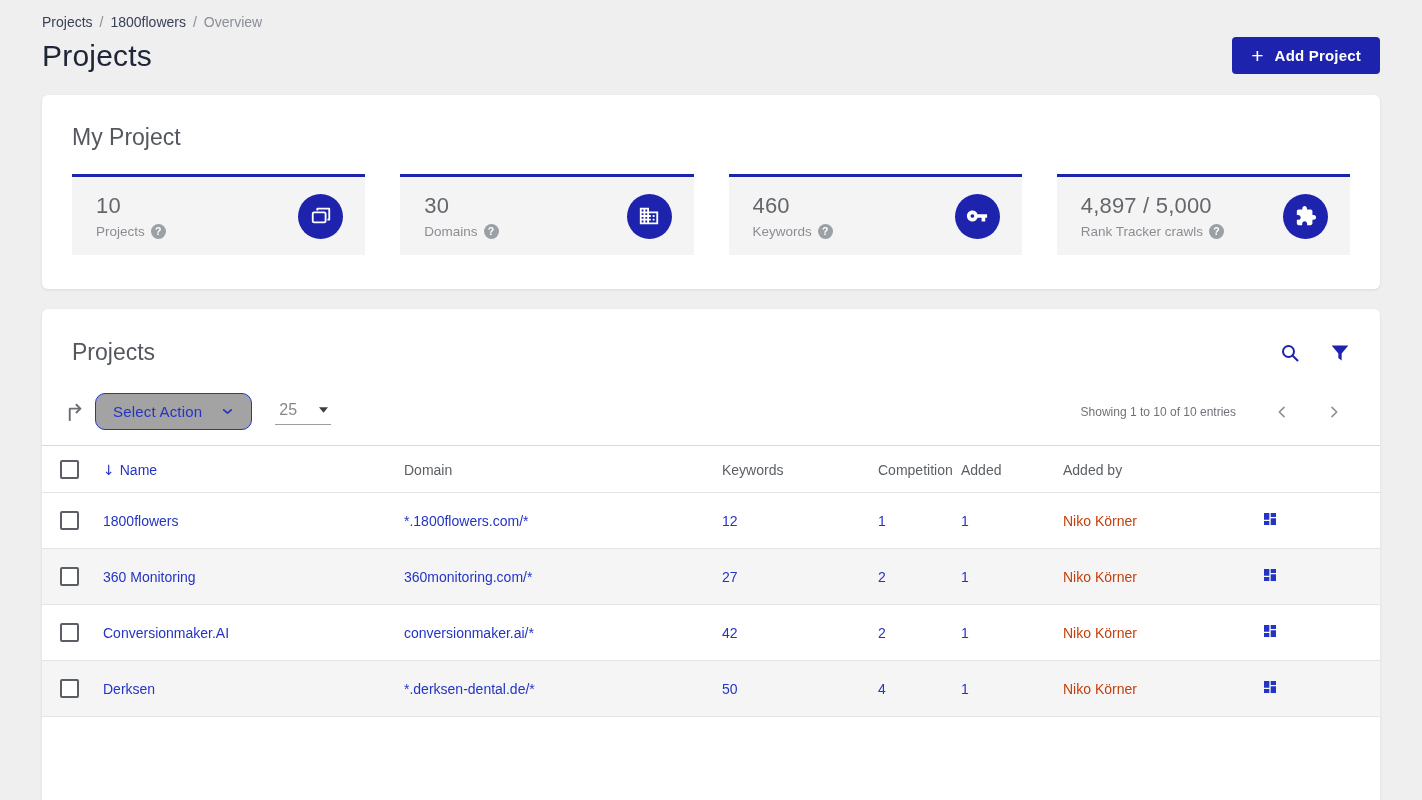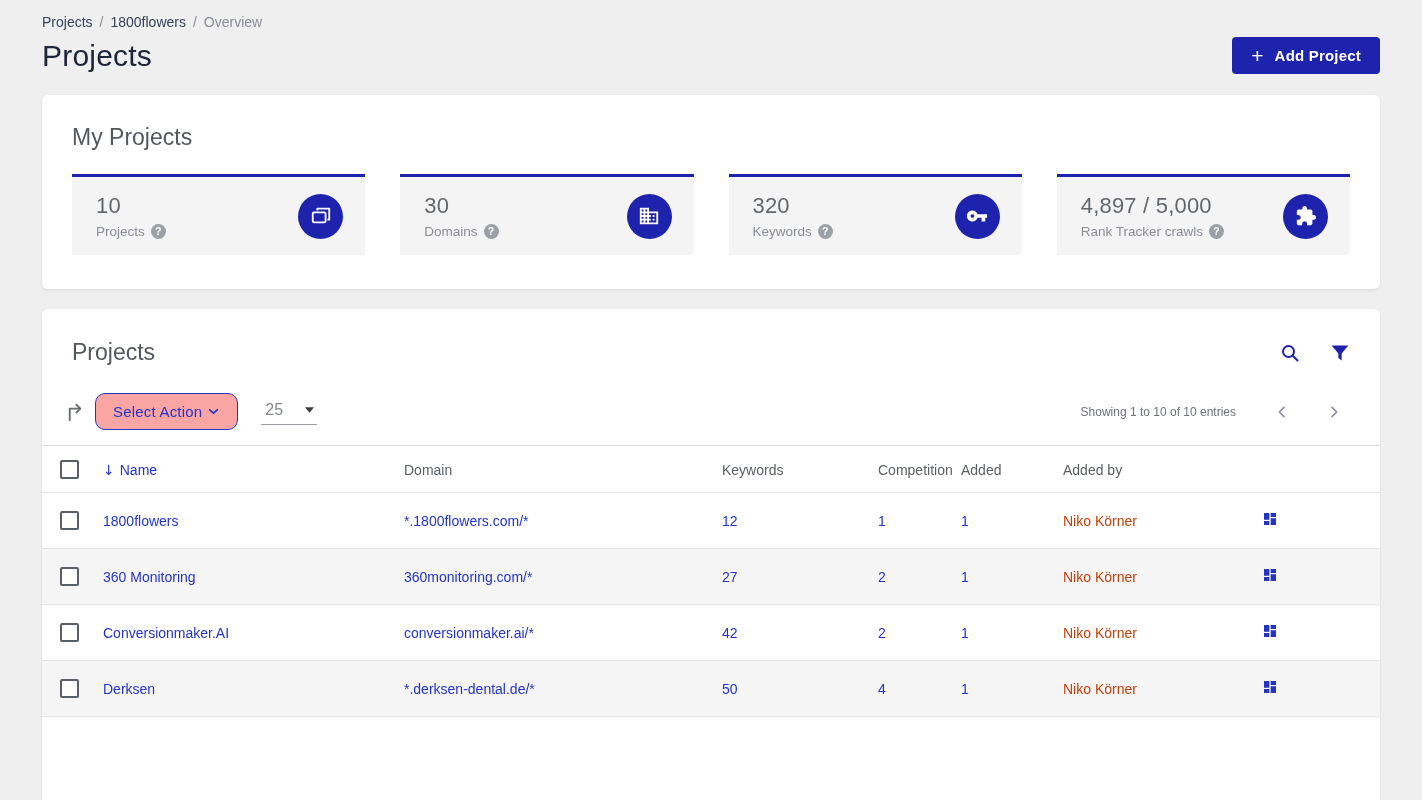--- a/index.html
+++ b/index.html
@@ -54,24 +54,24 @@
   .card.table-card { margin-top:20px; min-height:520px; }
   .table-card-head { display:flex; justify-content:space-between; align-items:center; padding:30px 30px 0; }
   .head-icons { display:flex; gap:30px; align-items:center; color:var(--primary,#1e23ad); }
   .head-icons svg { width:20px; height:20px; cursor:pointer; display:block; }
 
   
   .toolbar { display:flex; align-items:center; margin:27px 30px 0 22px; }
   .icon-forward { color:#6b6f75; cursor:pointer; display:flex; }
   .icon-forward svg { width:23px; height:23px; }
   .btn-select-action {
-    margin-left:8px; background:#fca5a5; color:var(--link,#2434c5);
+    margin-left:8px; background:#a3a3a3; color:var(--link,#2434c5);
     border:1.5px solid var(--link,#2434c5); border-radius:10px;
     font-family:inherit; font-size:15px; font-weight:500; letter-spacing:.2px;
-    padding:9px 17px; display:flex; align-items:center; gap:5px; cursor:pointer;
+    padding:9px 17px; display:flex; align-items:center; gap:19px; cursor:pointer;
   }
   .btn-select-action svg { width:13px; height:13px; }
   .page-size {
     margin-left:23px; width:56px; border-bottom:1px solid #9a9ea3; padding:3px 3px 5px 4px;
     display:flex; align-items:center; justify-content:space-between;
     font-size:16px; color:#85898e; cursor:pointer;
   }
   .page-size svg { width:9px; height:6px; }
   .toolbar-spacer { flex:1; }
   .showing-text { font-size:12px; color:#6f7378; }
@@ -117,21 +117,21 @@
 
   <div class="page-header">
     <div class="page-title">Projects</div>
     <button class="btn-primary">
       <span class="plus">+</span>
       <span>Add Project</span>
     </button>
   </div>
 
   <div class="card stats">
-    <div class="card-title">My Projects</div>
+    <div class="card-title">My Project</div>
     <div class="stats-row">
 
       <div class="stat">
         <div>
           <div class="stat-value">10</div>
           <div class="stat-label">
             <span>Projects</span>
             <span class="help-badge">?</span>
           </div>
         </div>
@@ -153,21 +153,21 @@
         </div>
         <div class="stat-icon-circle">
           <svg viewBox="0 0 24 24">
               <path fill="#fff" d="M12 7V3H2v18h20V7H12zM6 19H4v-2h2v2zm0-4H4v-2h2v2zm0-4H4V9h2v2zm0-4H4V5h2v2zm4 12H8v-2h2v2zm0-4H8v-2h2v2zm0-4H8V9h2v2zm0-4H8V5h2v2zm10 12h-8v-2h2v-2h-2v-2h2v-2h-2V9h8v10zm-2-8h-2v2h2v-2zm0 4h-2v2h2v-2z"></path>
             </svg>
         </div>
       </div>
 
       <div class="stat">
         <div>
-          <div class="stat-value">320</div>
+          <div class="stat-value">460</div>
           <div class="stat-label">
             <span>Keywords</span>
             <span class="help-badge">?</span>
           </div>
         </div>
         <div class="stat-icon-circle">
           <svg viewBox="0 0 24 24">
               <path fill="#fff" d="M12.65 10C11.83 7.67 9.61 6 7 6c-3.31 0-6 2.69-6 6s2.69 6 6 6c2.61 0 4.83-1.67 5.65-4H17v4h4v-4h2v-4H12.65zM7 14c-1.1 0-2-.9-2-2s.9-2 2-2 2 .9 2 2-.9 2-2 2z"></path>
             </svg>
         </div>

